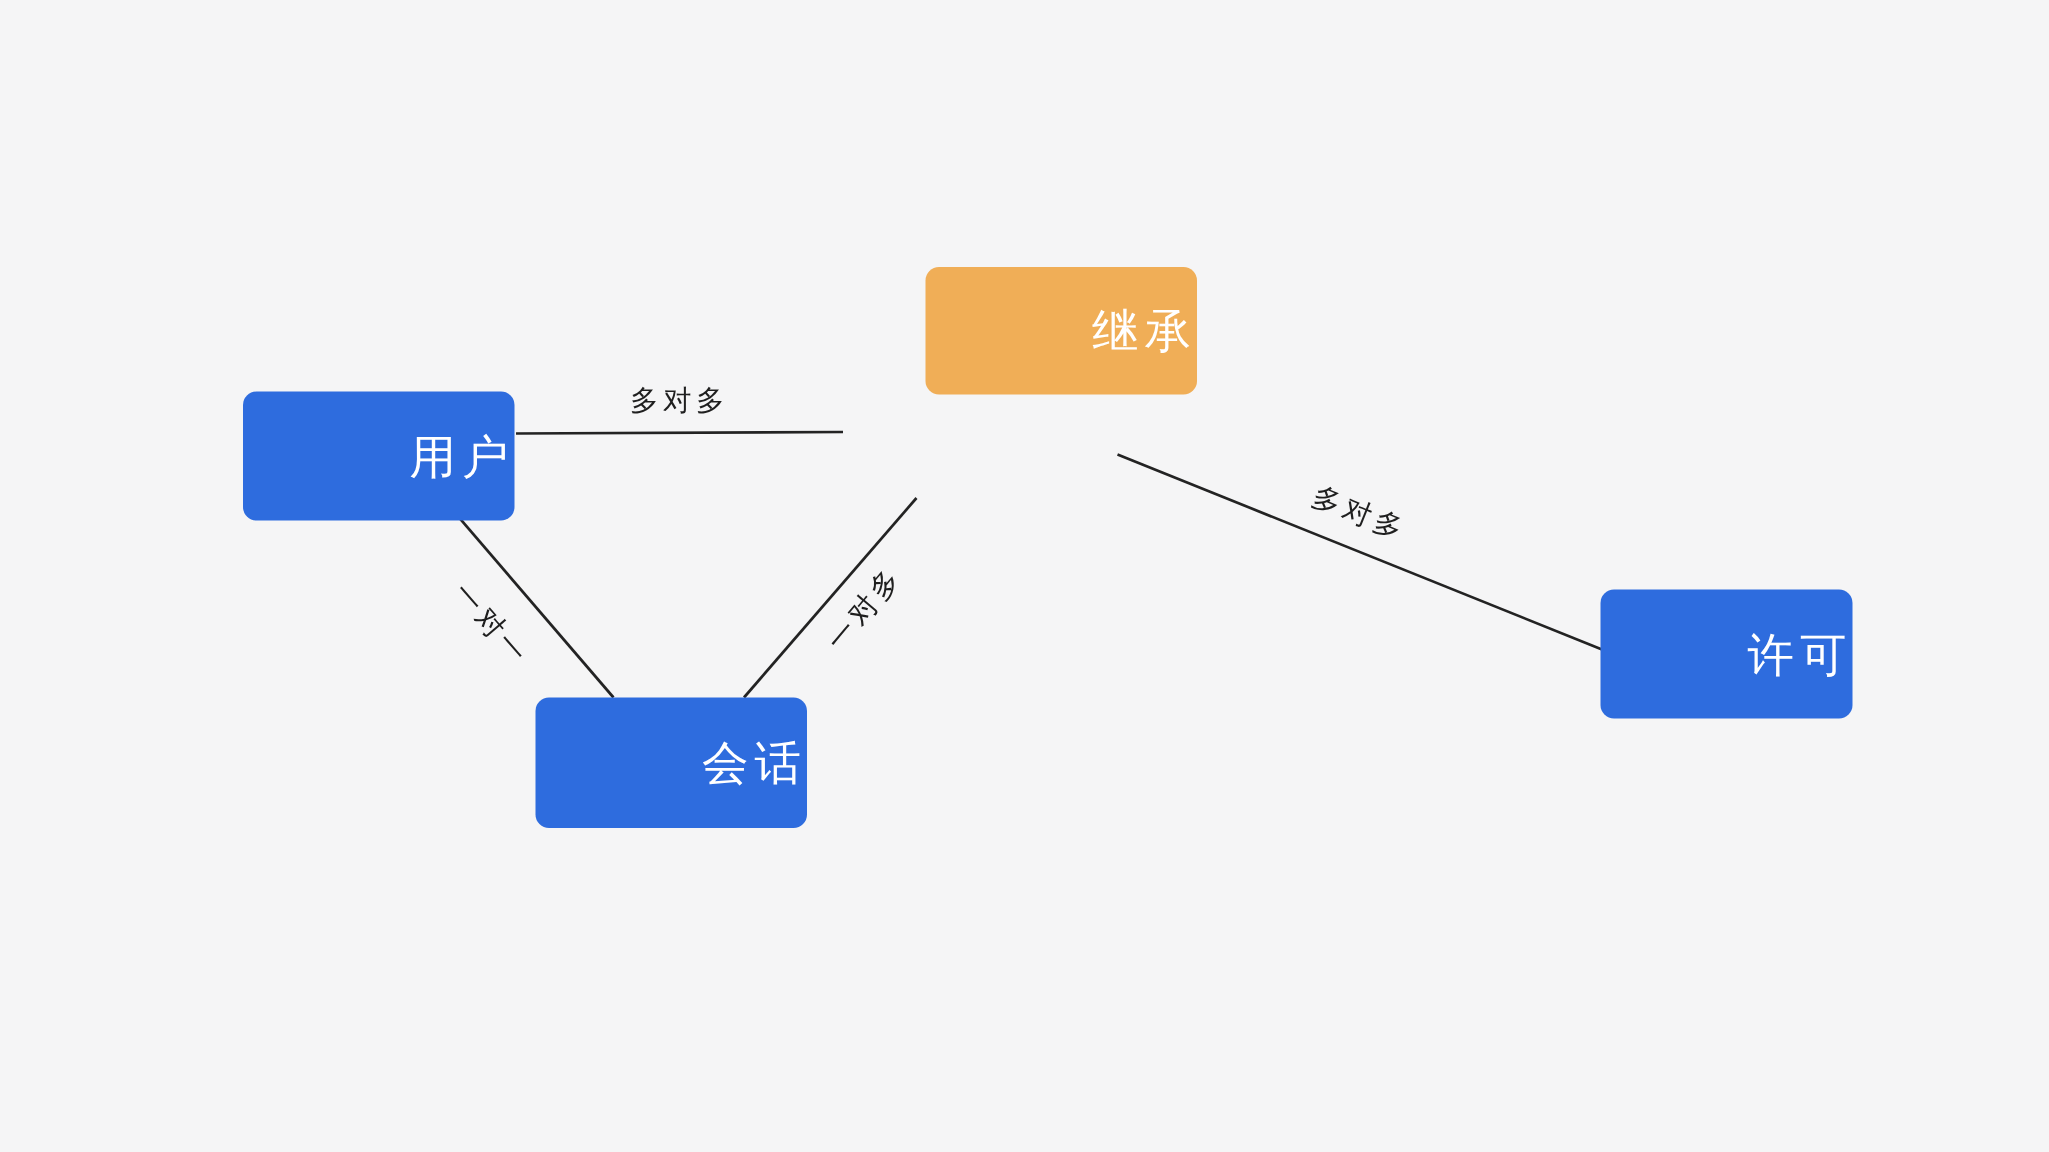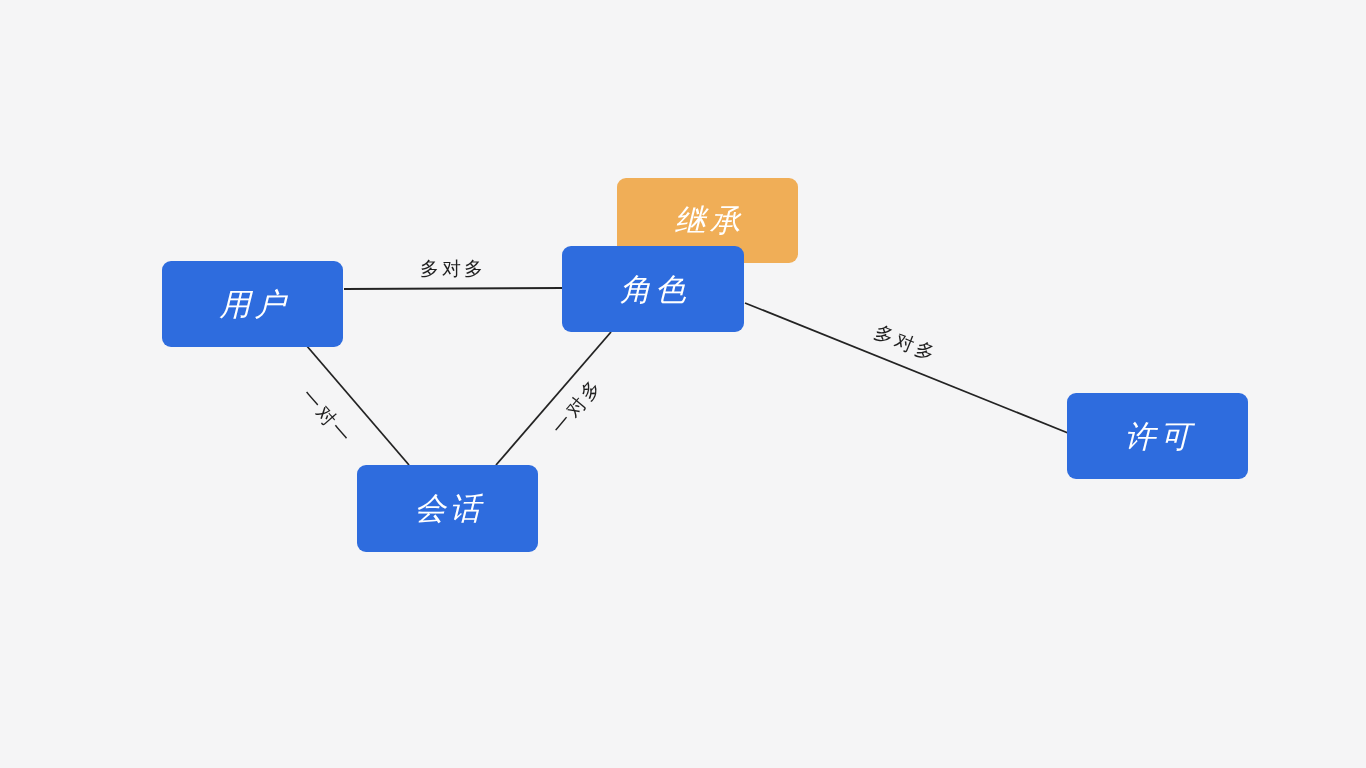--- a/index.html
+++ b/index.html
@@ -29,23 +29,22 @@
   svg.edge-layer line {
     pointer-events: stroke;
     stroke-width: 1.8;
     fill: none;
   }
   .node {
     position: absolute;
     border-radius: 9px;
     display: flex;
     align-items: center;
-    justify-content: center;
+    justify-content: flex-end;
     cursor: default;
-    font-style: italic;
   }
   .node-label {
     font-size: 31px;
     letter-spacing: 4px;
     text-indent: 4px;
     line-height: 1;
     white-space: nowrap;
     user-select: none;
   }
   .edge-label {
@@ -76,29 +75,26 @@
   </svg>
 
   <div class="node" style="left: 617px; top: 178px; width: 181px; height: 85px; z-index: 1; background: rgb(240, 174, 87); color: rgb(255, 255, 255);">
     <span class="node-label">继承</span>
   </div>
 
   <div class="node" style="left: 162px; top: 245px; width: 181px; height: 86px; z-index: 2; background: rgb(46, 108, 222); color: rgb(255, 255, 255); margin-top: 16px;">
     <span class="node-label">用户</span>
   </div>
 
-  <div class="node" style="left: 562px; top: 246px; width: 182px; height: 86px; z-index: 2; background: rgb(46, 108, 222); color: rgb(255, 255, 255);">
-    <span class="node-label">角色</span>
-  </div>
 
   <div class="node" style="left: 357px; top: 465px; width: 181px; height: 87px; z-index: 2; background: rgb(46, 108, 222); color: rgb(255, 255, 255);">
     <span class="node-label">会话</span>
   </div>
 
-  <div class="node" style="left: 1067px; top: 393px; width: 181px; height: 86px; z-index: 2; background: rgb(46, 108, 222); color: rgb(255, 255, 255);">
+  <div class="node" style="left: 1067px; top: 393px; width: 168px; height: 86px; z-index: 2; background: rgb(46, 108, 222); color: rgb(255, 255, 255);">
     <span class="node-label">许可</span>
   </div>
 
   <span class="edge-label rot-0" style="left: 453px; top: 268px; z-index: 3; color: rgb(31, 31, 31);">多对多</span>
 
   <span class="edge-label rot-49" style="left: 327px; top: 417px; z-index: 3; color: rgb(31, 31, 31);">一对一</span>
 
   <span class="edge-label rot-m50" style="left: 577px; top: 406px; z-index: 3; color: rgb(31, 31, 31);">一对多</span>
 
   <span class="edge-label rot-22" style="left: 906px; top: 343px; z-index: 3; color: rgb(31, 31, 31);">多对多</span>

